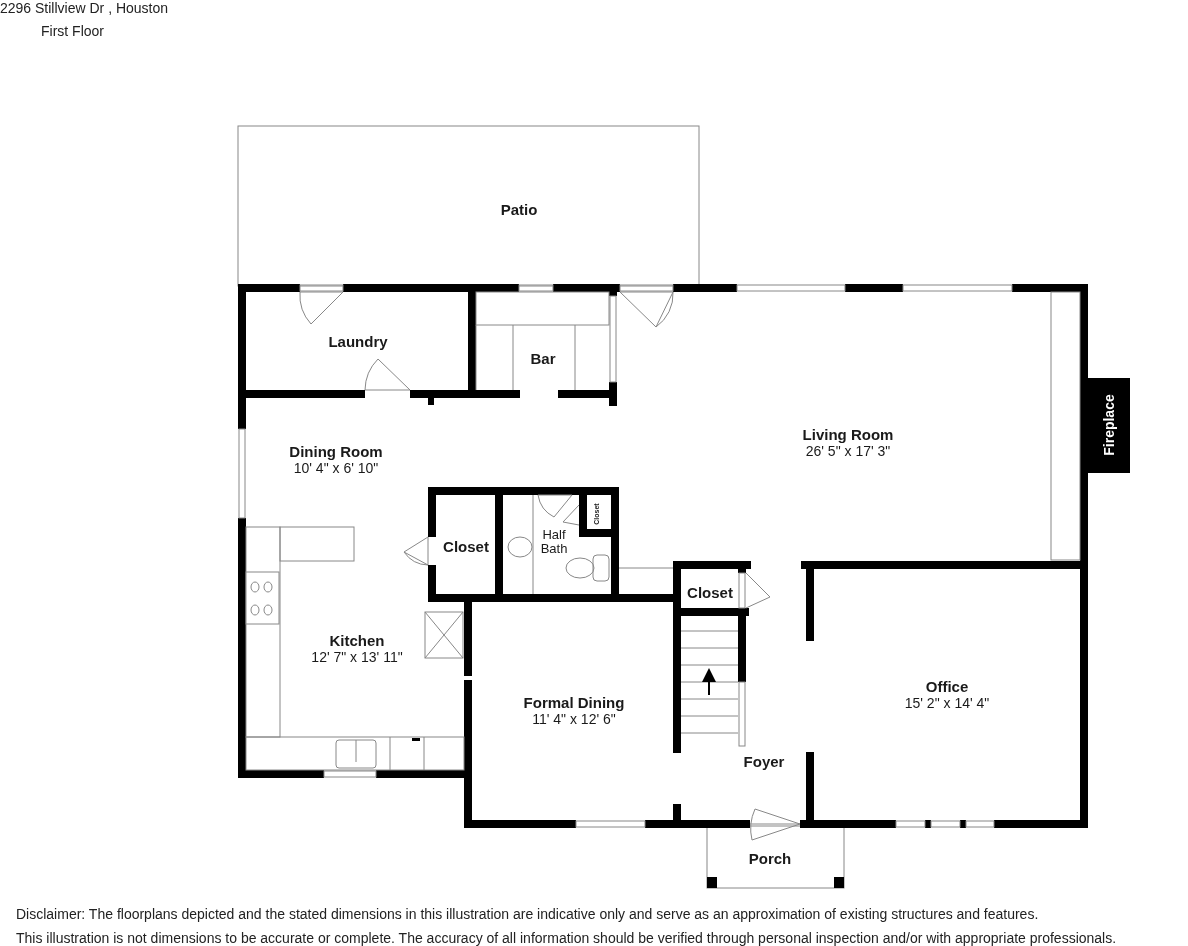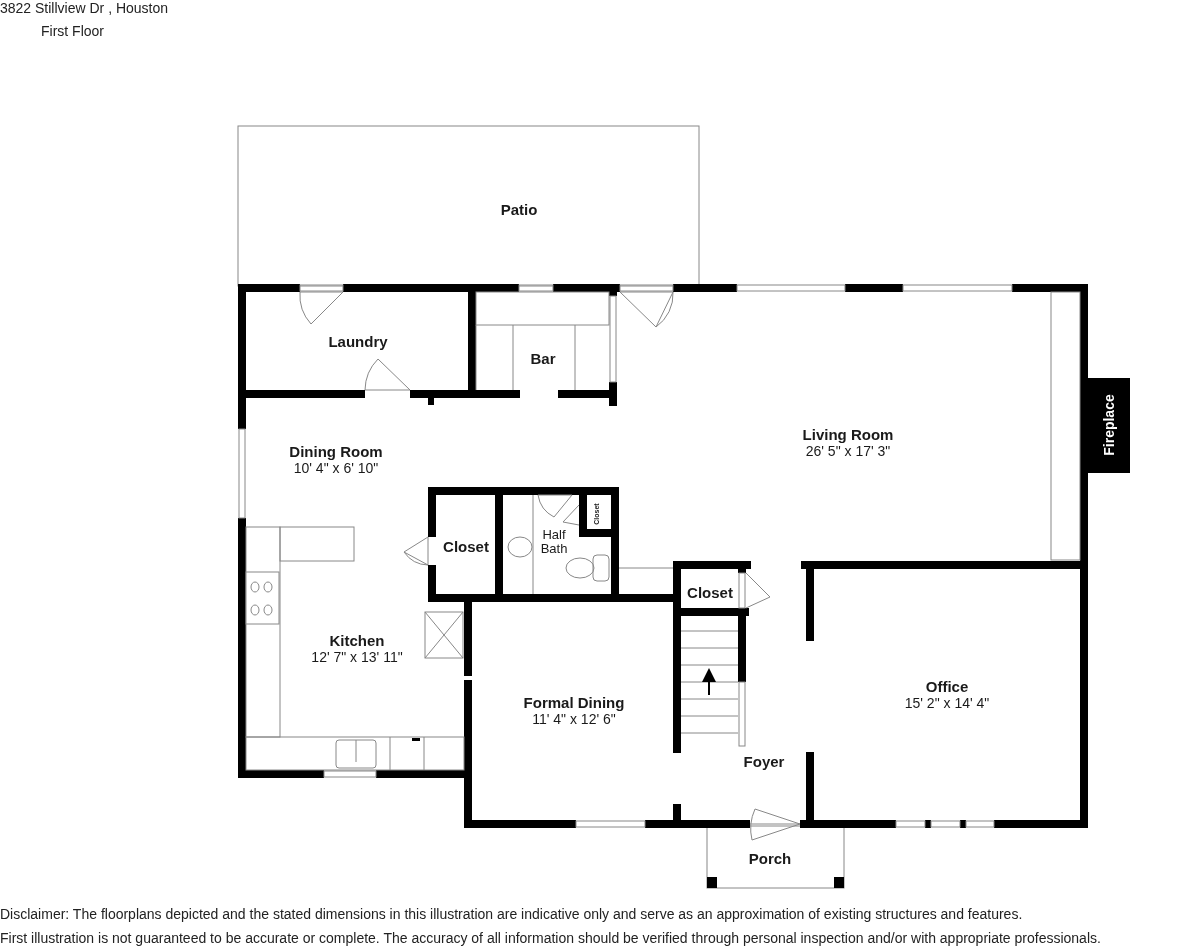--- a/index.html
+++ b/index.html
@@ -1,30 +1,30 @@
 <!DOCTYPE html>
 <html><head>
 <meta charset="utf-8">
 <style>
   html, body { margin:0; padding:0; background:#fff; }
   body { width:1188px; height:946px; position:relative; overflow:hidden;
          font-family:"Liberation Sans", sans-serif; color:#1a1a1a; }
   .hdr { position:absolute; left:0; font-size:14px; line-height:16px; color:#222; }
-  .disc { position:absolute; left:0; font-size:14px; line-height:16px; color:#222; white-space:nowrap; }
+  .disc { position:absolute; left:0; font-size:14px; line-height:16px; color:#222; white-space:nowrap;padding-left:16px; }
   svg { position:absolute; left:0; top:0; }
   .lbl { font-family:"Liberation Sans", sans-serif; font-weight:bold; font-size:15px; fill:#1a1a1a; }
   .dim { font-family:"Liberation Sans", sans-serif; font-size:14px; fill:#1a1a1a; }
   .thin { stroke:#888; stroke-width:1; fill:none; }
   .thinw { stroke:#888; stroke-width:1; fill:#fff; }
   .wall { fill:#000; }
 </style>
 </head>
 <body>
 
-<div class="hdr" style="top:0px;">3822 Stillview Dr , Houston</div>
+<div class="hdr" style="top:0px;">2296 Stillview Dr , Houston</div>
 <div class="hdr" style="top:23px;margin-left:41px;">First Floor</div>
 
 <svg width="1188" height="946" viewBox="0 0 1188 946">
 
   <rect x="238" y="126" width="461" height="160" class="thin"></rect>
 
   <g>
     <rect x="707" y="826" width="137" height="62" class="thin"></rect>
     <rect x="707" y="877" width="10" height="11" class="wall"></rect>
     <rect x="834" y="877" width="10" height="11" class="wall"></rect>
@@ -207,13 +207,13 @@
   <text x="574" y="724" text-anchor="middle" class="dim">11' 4" x 12' 6"</text>
 
   <text x="947" y="692" text-anchor="middle" class="lbl">Office</text>
   <text x="947" y="708" text-anchor="middle" class="dim">15' 2" x 14' 4"</text>
 
   <text x="764" y="767" text-anchor="middle" class="lbl">Foyer</text>
   <text x="770" y="864" text-anchor="middle" class="lbl">Porch</text>
 </svg>
 
 <div class="disc" style="top:906px;">Disclaimer: The floorplans depicted and the stated dimensions in this illustration are indicative only and serve as an approximation of existing structures and features.</div>
-<div class="disc" style="top:930px;">First illustration is not guaranteed to be accurate or complete. The accuracy of all information should be verified through personal inspection and/or with appropriate professionals.</div>
+<div class="disc" style="top:930px;">This illustration is not dimensions to be accurate or complete. The accuracy of all information should be verified through personal inspection and/or with appropriate professionals.</div>
 
 </body></html>

